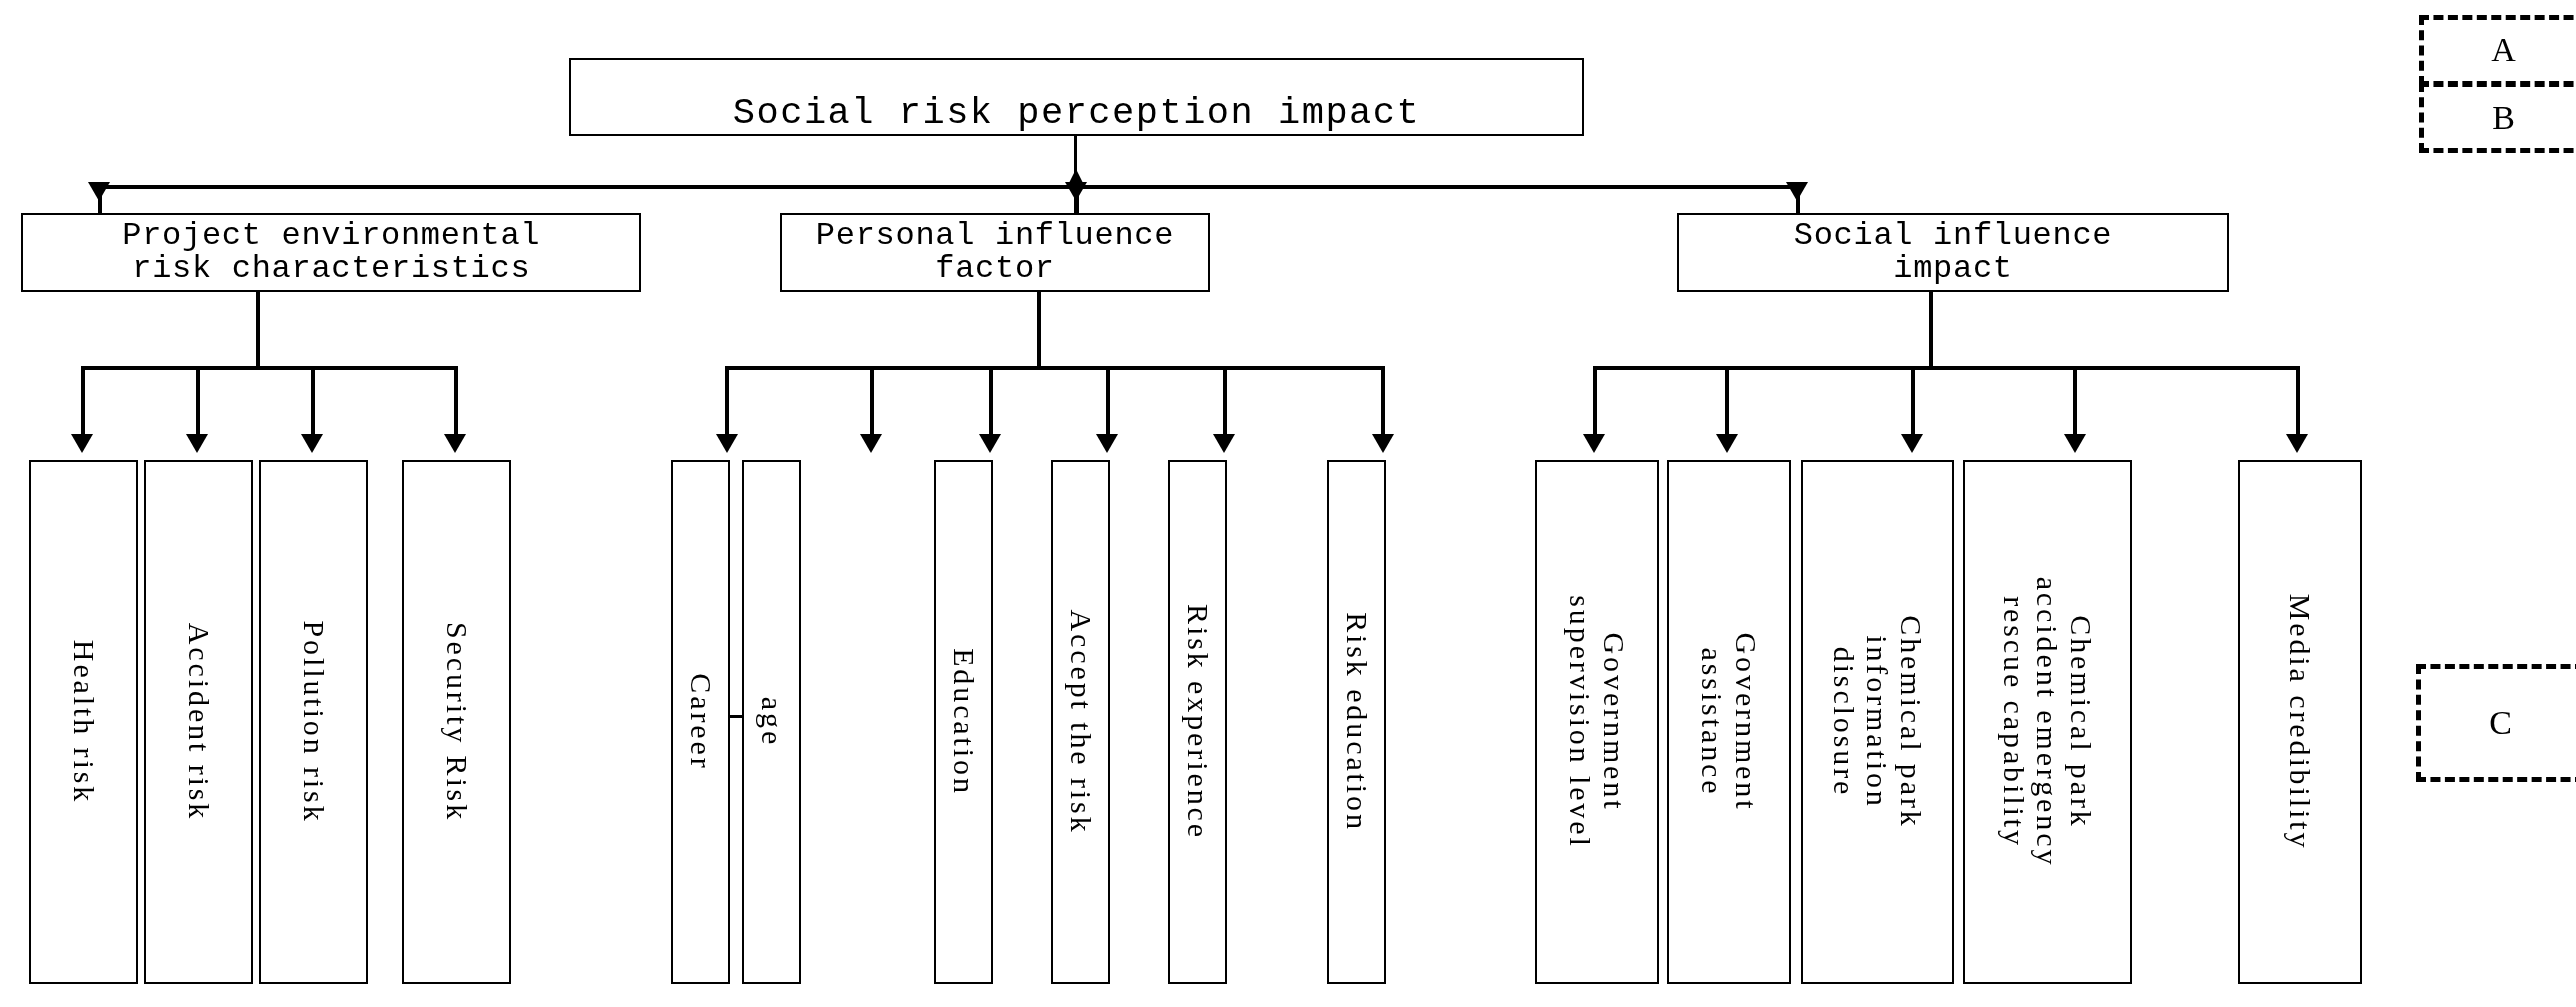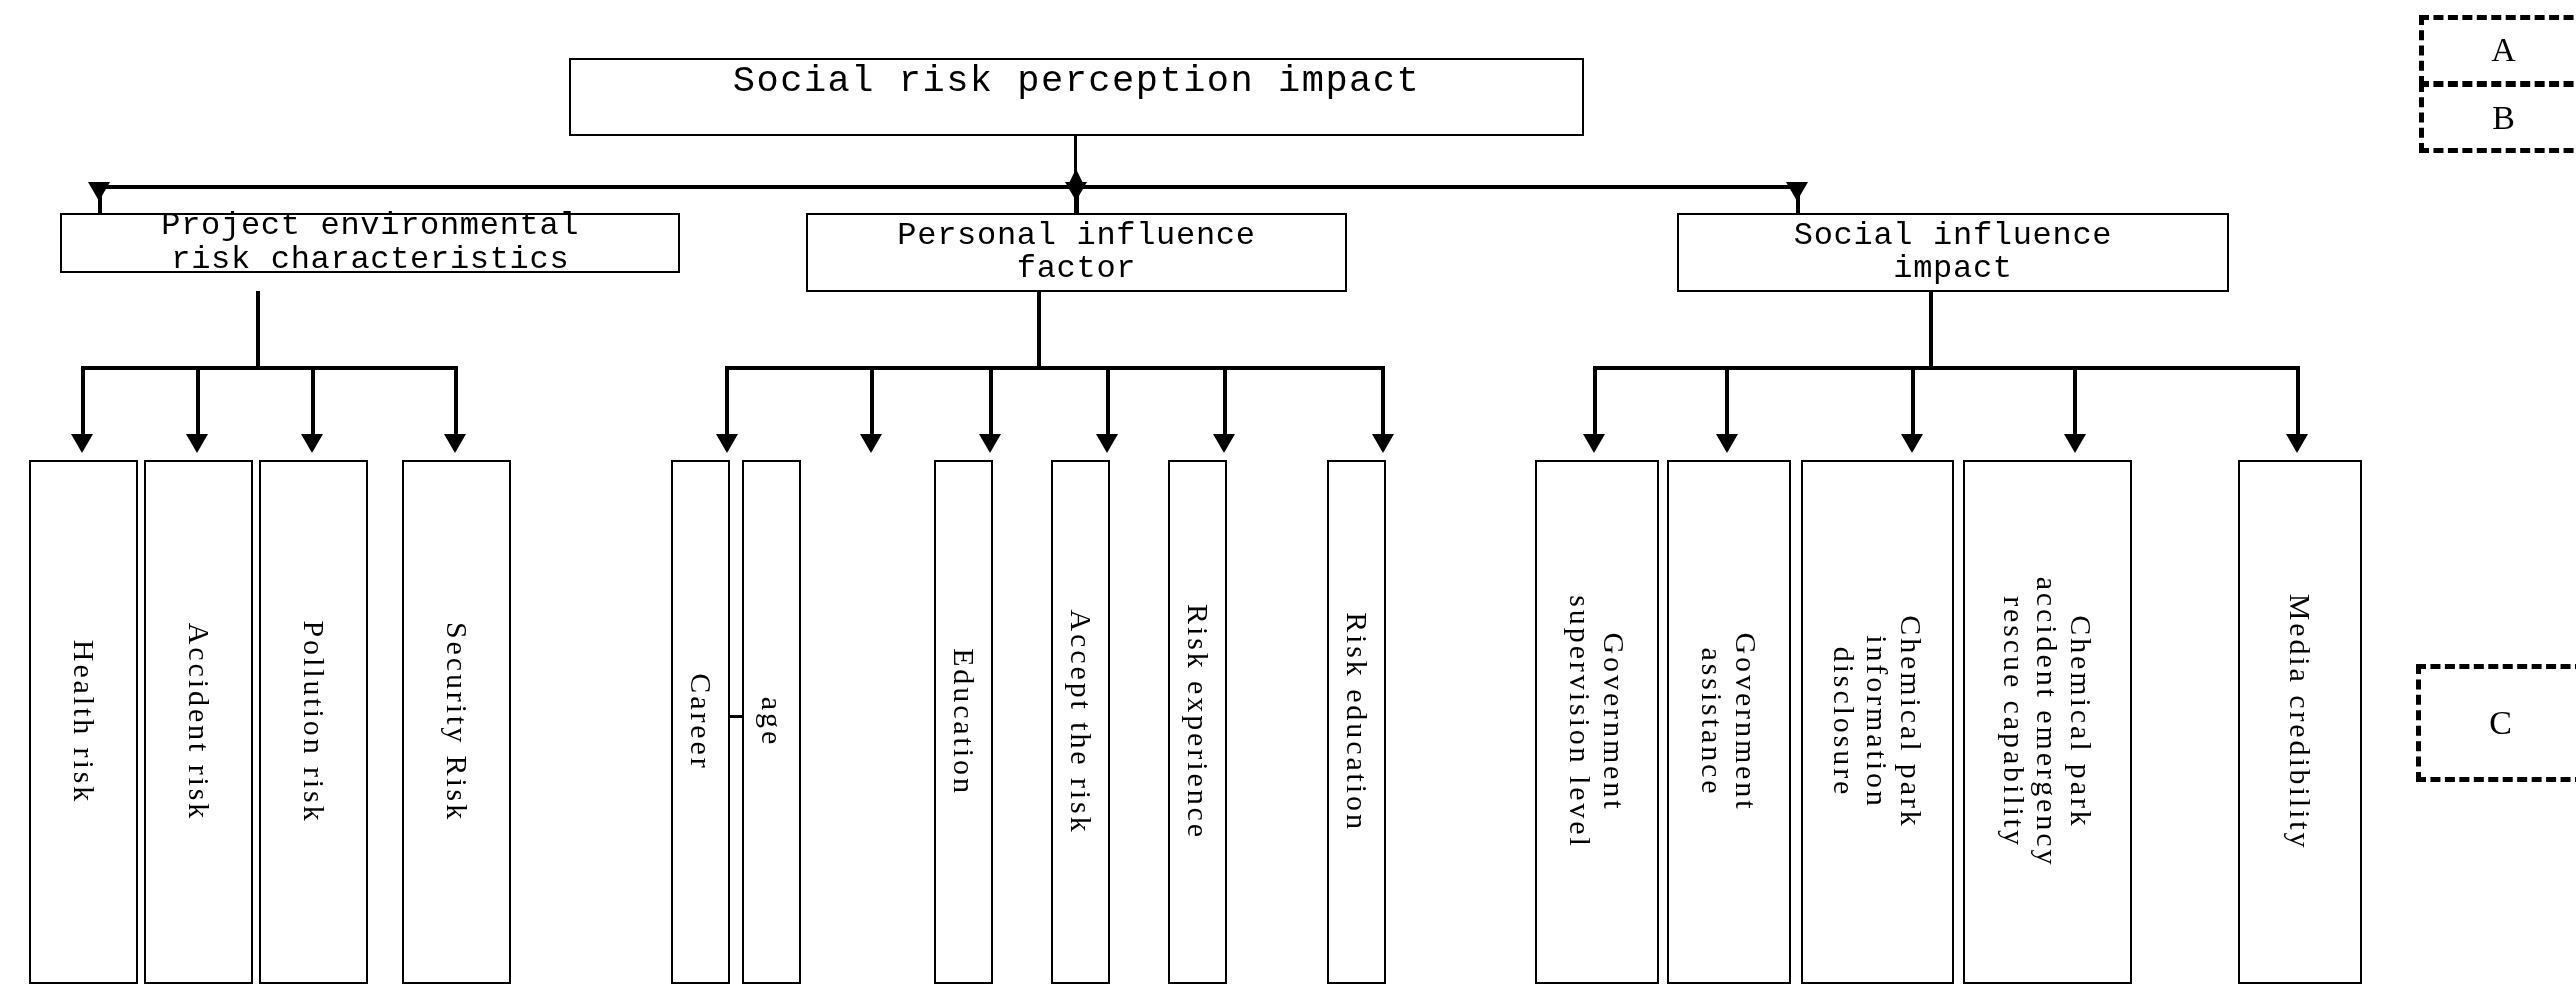--- a/index.html
+++ b/index.html
@@ -4,21 +4,21 @@
 <style>
   html,body{margin:0;padding:0;background:#ffffff;}
   body{width:2576px;height:1007px;position:relative;overflow:hidden;
        font-family:"Liberation Serif","DejaVu Serif",serif;color:#000;}
 
   .canvas{position:absolute;left:0;top:0;width:2576px;height:1007px;}
 
   
   .box{position:absolute;border:2.9px solid #000;background:#fff;box-sizing:border-box;}
 
-  .root-box{display:flex;align-items:flex-start;justify-content:center;}
+  .root-box{display:flex;align-items:flex-end;justify-content:center;}
   .root-label{font-size:37px;letter-spacing:1.5px;white-space:nowrap;
               font-family:"Liberation Mono","DejaVu Sans Mono",monospace;}
 
   .lvl2-box{}
   .lvl2-label{position:absolute;left:50%;top:50%;transform:translate(-50%,-50%);
               width:max-content;text-align:center;font-size:32px;line-height:1.05;
               letter-spacing:0.7px;white-space:pre-line;
               font-family:"Liberation Mono","DejaVu Sans Mono",monospace;}
 
   
@@ -63,26 +63,26 @@
 
   <div class="vline" style="left:98px;top:185px;height:43px;"></div>
   <div class="arrow-down" style="left:88px;top:182px;"></div>
 
   <div class="vline" style="left:1075px;top:185px;height:43px;"></div>
   <div class="arrow-down" style="left:1065px;top:182px;"></div>
 
   <div class="vline" style="left:1796px;top:185px;height:43px;"></div>
   <div class="arrow-down" style="left:1786px;top:182px;"></div>
 
-  <div class="box lvl2-box" style="left:21.3px;top:213px;width:620px;height:60px;margin-left:39px;">
+  <div class="box lvl2-box" style="left:21.3px;top:213px;width:620px;height:79px;">
     <span class="lvl2-label">Project environmental
 risk characteristics</span>
   </div>
 
-  <div class="box lvl2-box" style="left:806px;top:213px;width:541px;height:79px;">
+  <div class="box lvl2-box" style="left:780px;top:213px;width:430px;height:79px;">
     <span class="lvl2-label">Personal influence
 factor</span>
   </div>
 
   <div class="box lvl2-box" style="left:1677px;top:213px;width:552px;height:79px;">
     <span class="lvl2-label">Social influence
 impact</span>
   </div>
 
   <div class="vline" style="left:256px;top:291px;height:77px;"></div>

